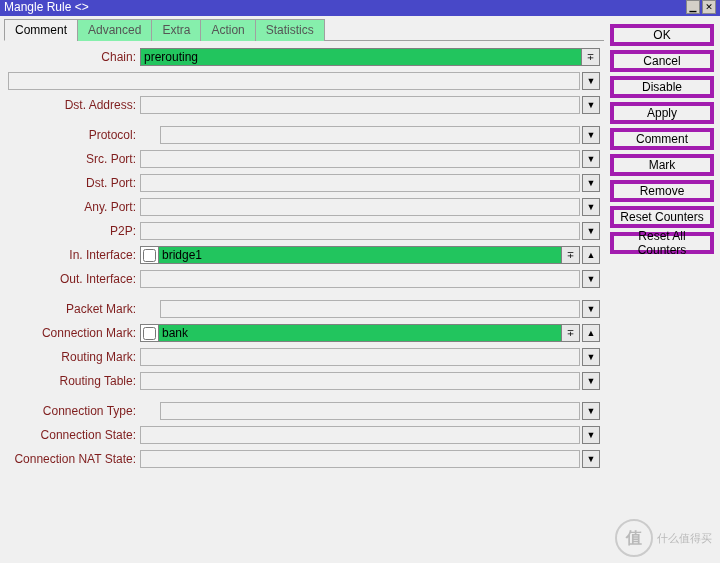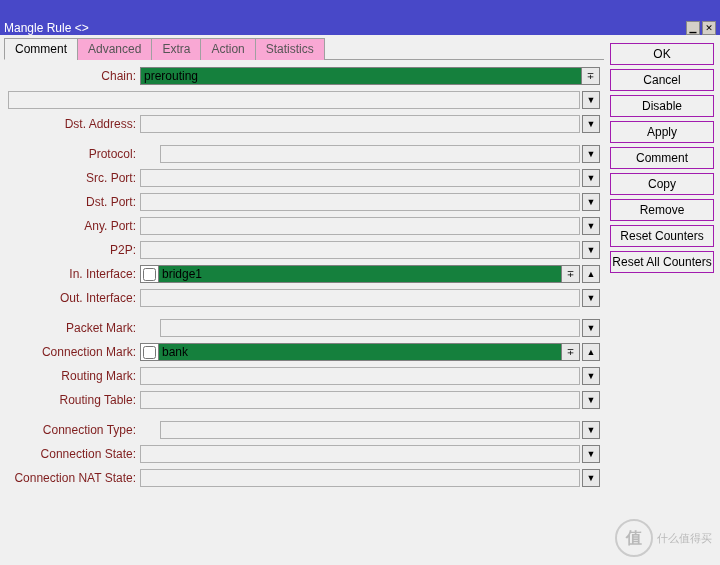--- a/index.html
+++ b/index.html
@@ -1,39 +1,39 @@
 <!DOCTYPE html>
 <html><head>
 <meta charset="utf-8">
 <style>
 * { box-sizing: border-box; margin: 0; padding: 0; }
 body { font-family: "SimSun", "Tahoma", sans-serif; font-size: 12px; background: #fff; width: 720px; height: 565px; overflow: hidden; position: relative; }
-.titlebar { background: #4848c8; color: #fff; height: 35px; display: flex; align-items: flex-end; padding: 0 4px; }
+.titlebar { background: #4848c8; color: #fff; height: 16px; display: flex; align-items: flex-start; padding: 0 4px; }
 .titlebar .title { flex: 1; }
 .titlebar .ctrls { display: flex; gap: 2px; }
 .titlebar .ctrl { width: 14px; height: 14px; background: #d4d0c8; border: 1px solid #888; display: flex; align-items: center; justify-content: center; font-size: 9px; color: #000; }
 .body { display: flex; height: 547px; background: #f0f0f0; }
 .tabs { display: flex; border-bottom: 1px solid #a0a0a0; background: #f0f0f0; }
-.tab { padding: 3px 10px; border: 1px solid #a0a0a0; border-bottom: none; margin-right: -1px; background: #f9a8d4; color: #555; position: relative; top: 1px; }
+.tab { padding: 3px 10px; border: 1px solid #a0a0a0; border-bottom: none; margin-right: -1px; background: #86efac; color: #555; position: relative; top: 1px; }
 .tab.active { background: #f0f0f0; border-bottom: 1px solid #f0f0f0; color: #000; }
 .left { flex: 1; padding: 2px 4px; }
 .form { padding: 6px 4px 0 4px; }
 .row { display: flex; align-items: center; margin-bottom: 4px; height: 20px; }
 .row.sep { margin-top: 10px; gap: 20px; }
 .lbl { width: 132px; text-align: right; padding-right: 4px; color: #7f1d1d; }
 .lbl.dim { color: #7f1d1d; }
 .fld { flex: 1; display: flex; align-items: center; }
-.inp { flex: 1; height: 18px; border: 1px solid #808080; background: #15803d; padding: 0 3px; font: inherit; display: flex; align-items: center; }
+.inp { flex: 1; height: 18px; border: 1px solid #808080; background: #22c55e; padding: 0 3px; font: inherit; display: flex; align-items: center; }
 .inp.dim { background: #f0f0f0; border-color: #b0b0b0; }
 .chk { width: 18px; height: 18px; border: 1px solid #808080; border-right: none; background: #fff; display: inline-flex; align-items: center; justify-content: center; }
 .chk input { margin: 0; }
 .btn-sm { width: 18px; height: 18px; border: 1px solid #808080; background: #e8e8e8; display: flex; align-items: center; justify-content: center; font-size: 9px; margin-left: 2px; }
 .btn-sm.attached { margin-left: 0; border-left: none; }
 .right { width: 112px; padding: 8px 6px 0 2px; display: flex; flex-direction: column; gap: 4px; }
-.btn { height: 22px; border: 1px solid #a21caf; background: #f0f0f0; display: flex; align-items: center; justify-content: center; font: inherit; }
+.btn { height: 22px; border: 4px solid #a21caf; background: #f0f0f0; display: flex; align-items: center; justify-content: center; font: inherit; }
 .watermark { position: absolute; right: 8px; bottom: 8px; opacity: 0.35; display: flex; align-items: center; gap: 4px; font-size: 11px; color: #555; }
 .watermark .circ { width: 38px; height: 38px; border: 2px solid #888; border-radius: 50%; display: flex; align-items: center; justify-content: center; font-size: 16px; font-weight: bold; }
 </style>
 </head>
 <body>
 
 <div class="titlebar">
   <span class="title">Mangle Rule &lt;&gt;</span>
   <div class="ctrls">
     <div class="ctrl">▁</div>
@@ -217,21 +217,21 @@
       </div>
     </div>
   </div>
 
   <div class="right">
     <button class="btn">OK</button>
     <button class="btn">Cancel</button>
     <button class="btn">Disable</button>
     <button class="btn">Apply</button>
     <button class="btn">Comment</button>
-    <button class="btn">Copy</button>
+    <button class="btn">Mark</button>
     <button class="btn">Remove</button>
     <button class="btn">Reset Counters</button>
     <button class="btn">Reset All Counters</button>
   </div>
 </div>
 
 <div class="watermark">
   <div class="circ">值</div>
   <span>什么值得买</span>
 </div>

